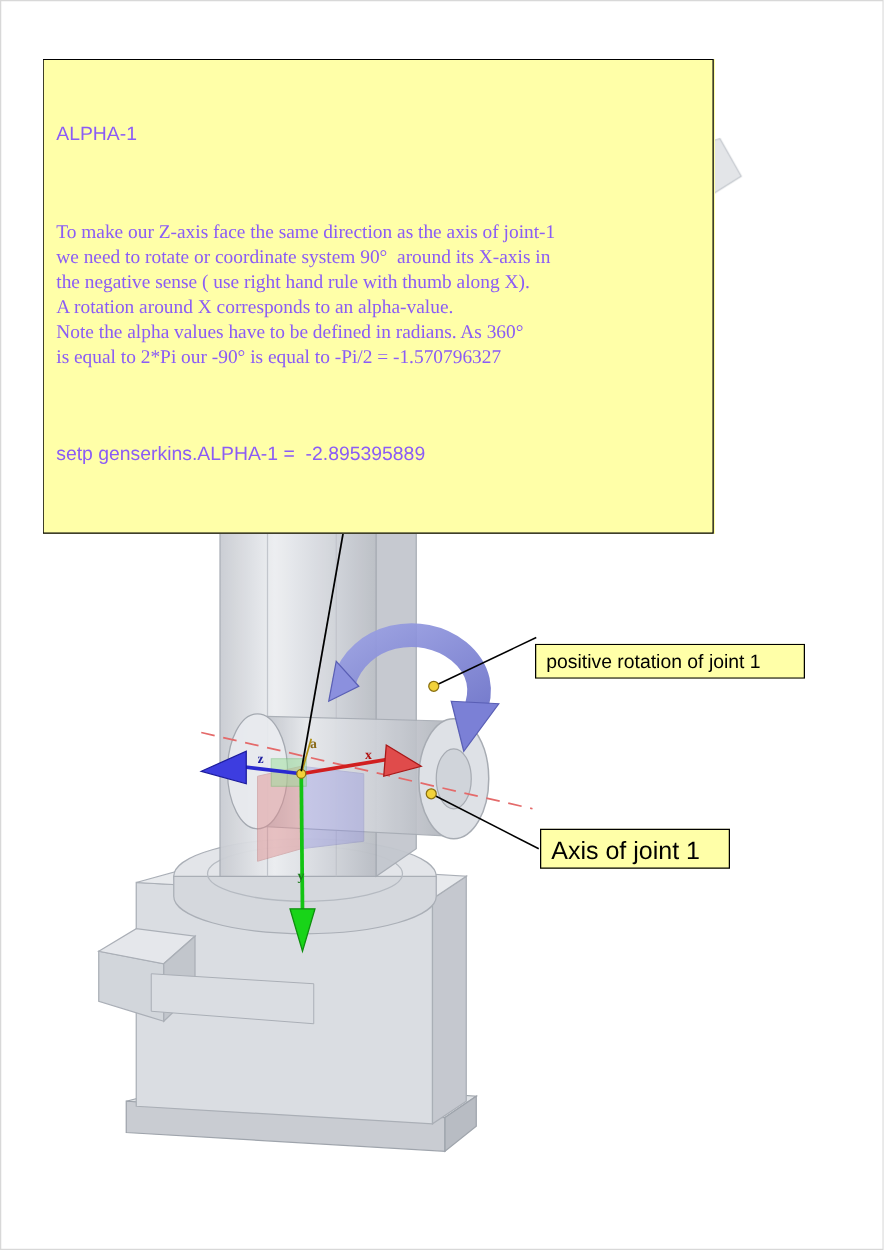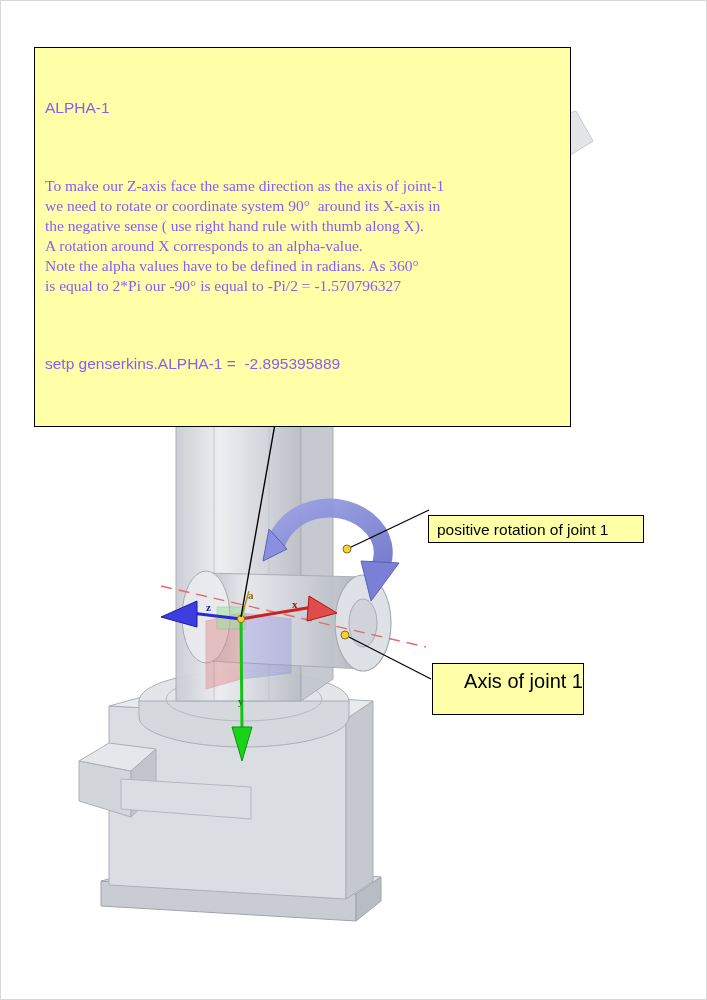--- a/index.html
+++ b/index.html
@@ -61,26 +61,25 @@
     font-size: 15.5px;
     line-height: 27px;
     padding-left: 8px;
     color: #000000;
     margin-top: 20px;
   }
   #label-axis-joint1 {
     left: 431px;
     top: 662px;
     width: 152px;
-    height: 52px;
+    height: 32px;
     font-size: 20px;
     line-height: 35px;
     padding-left: 8px;
     color: #000000;
-    text-align: right;
   }
   .axis-letter {
     position: absolute;
     font-size: 11px;
     font-weight: bold;
     font-family: "Liberation Serif", serif;
   }
   #axis-letter-x { left: 291px; top: 597px; color: #b01010; }
   #axis-letter-y { left: 237px; top: 694px; color: #1a7a1a; }
   #axis-letter-z { left: 205px; top: 600px; color: #2020a0; }

